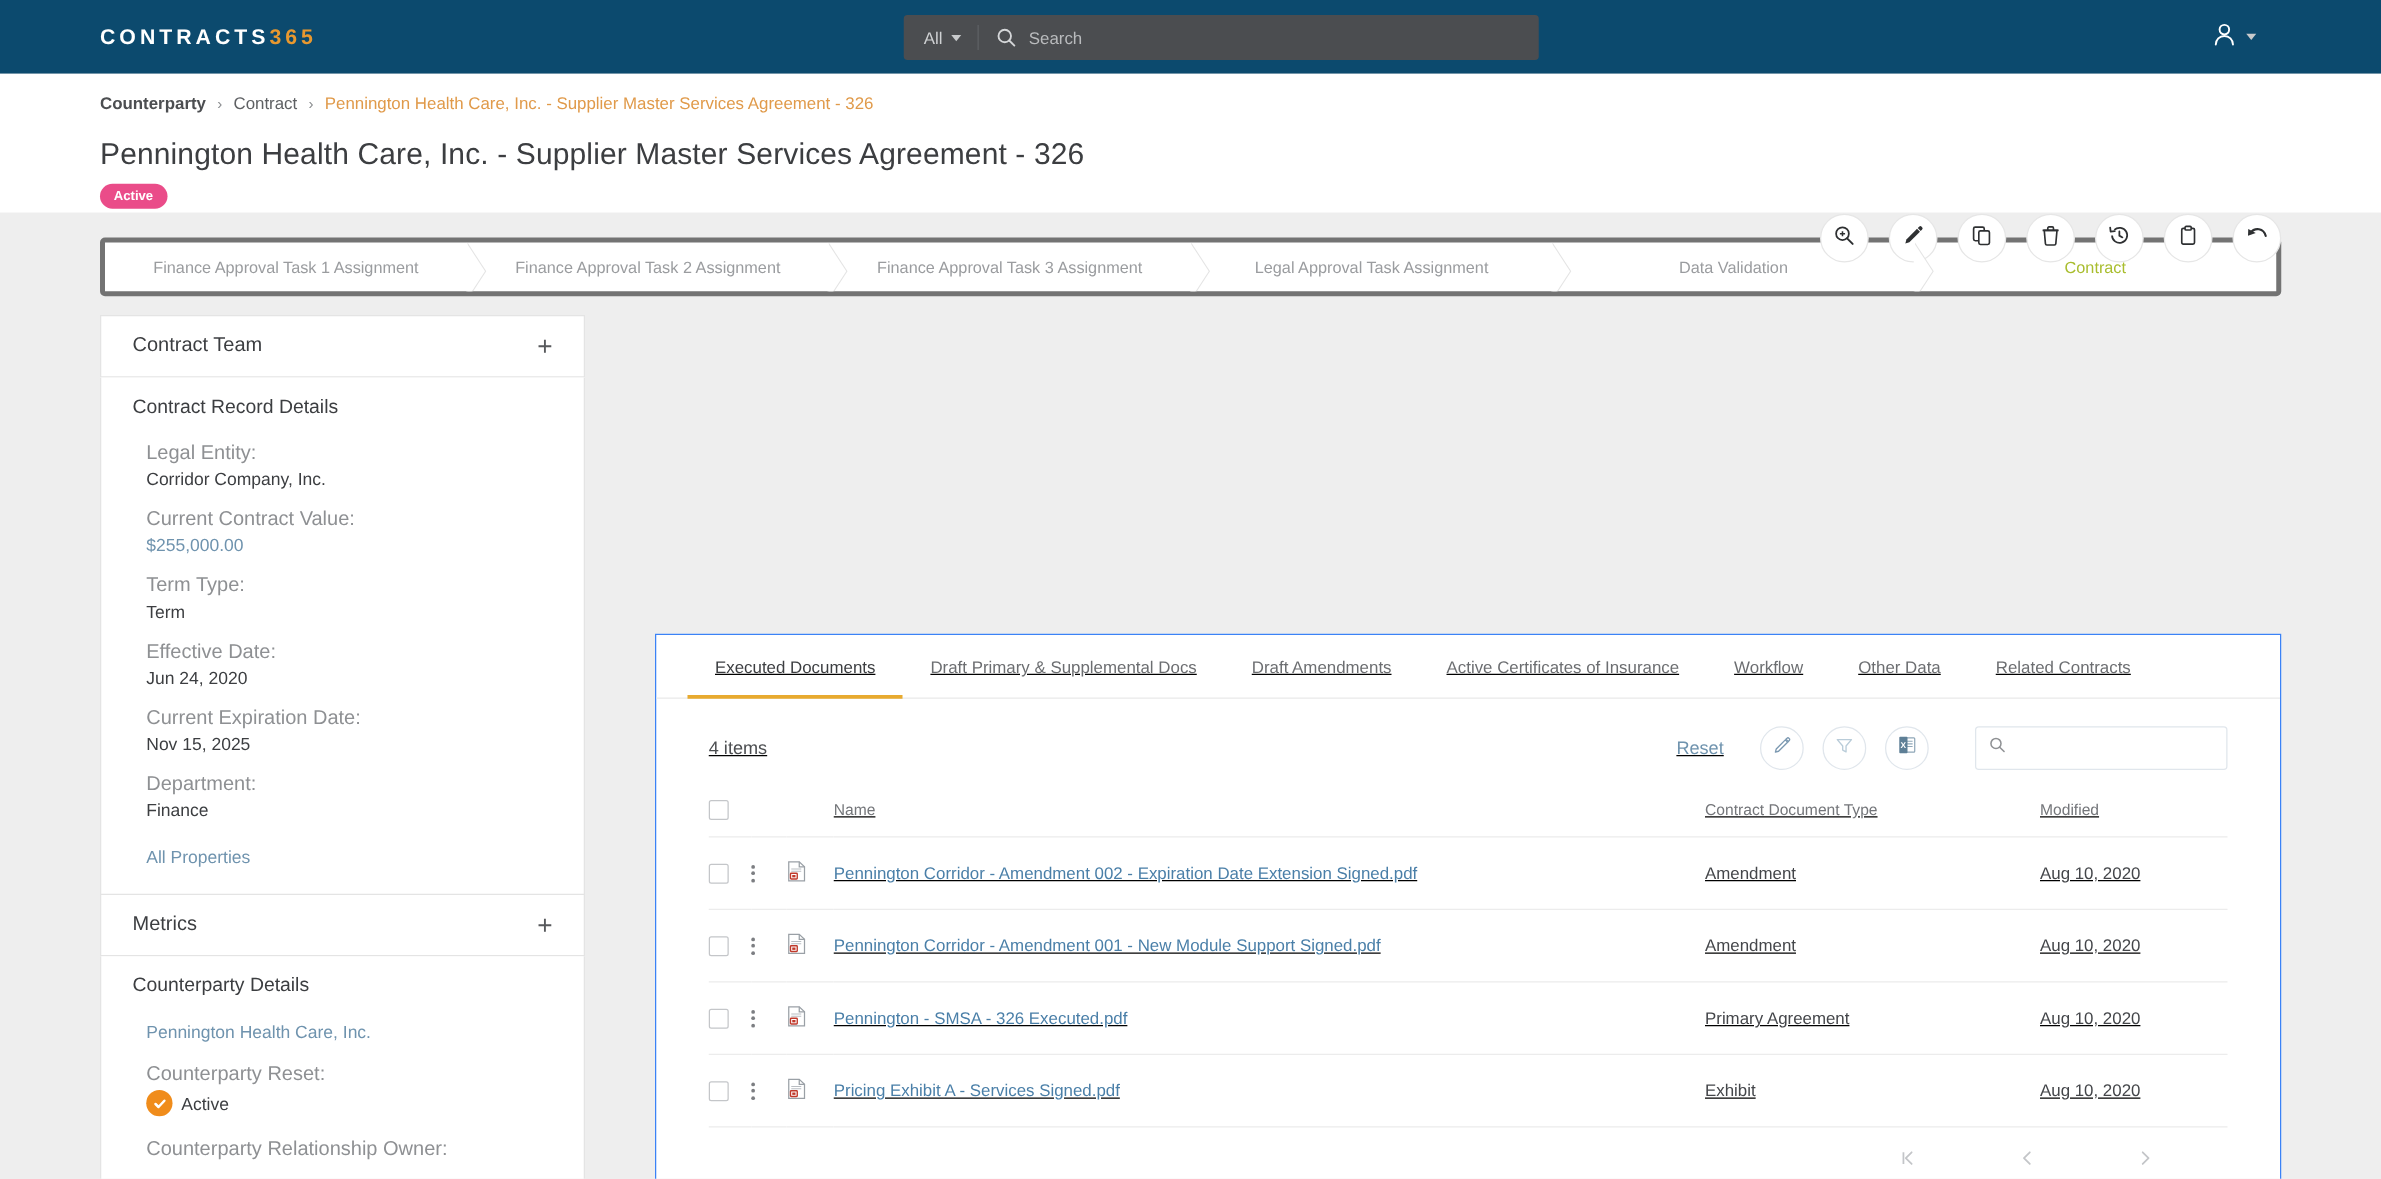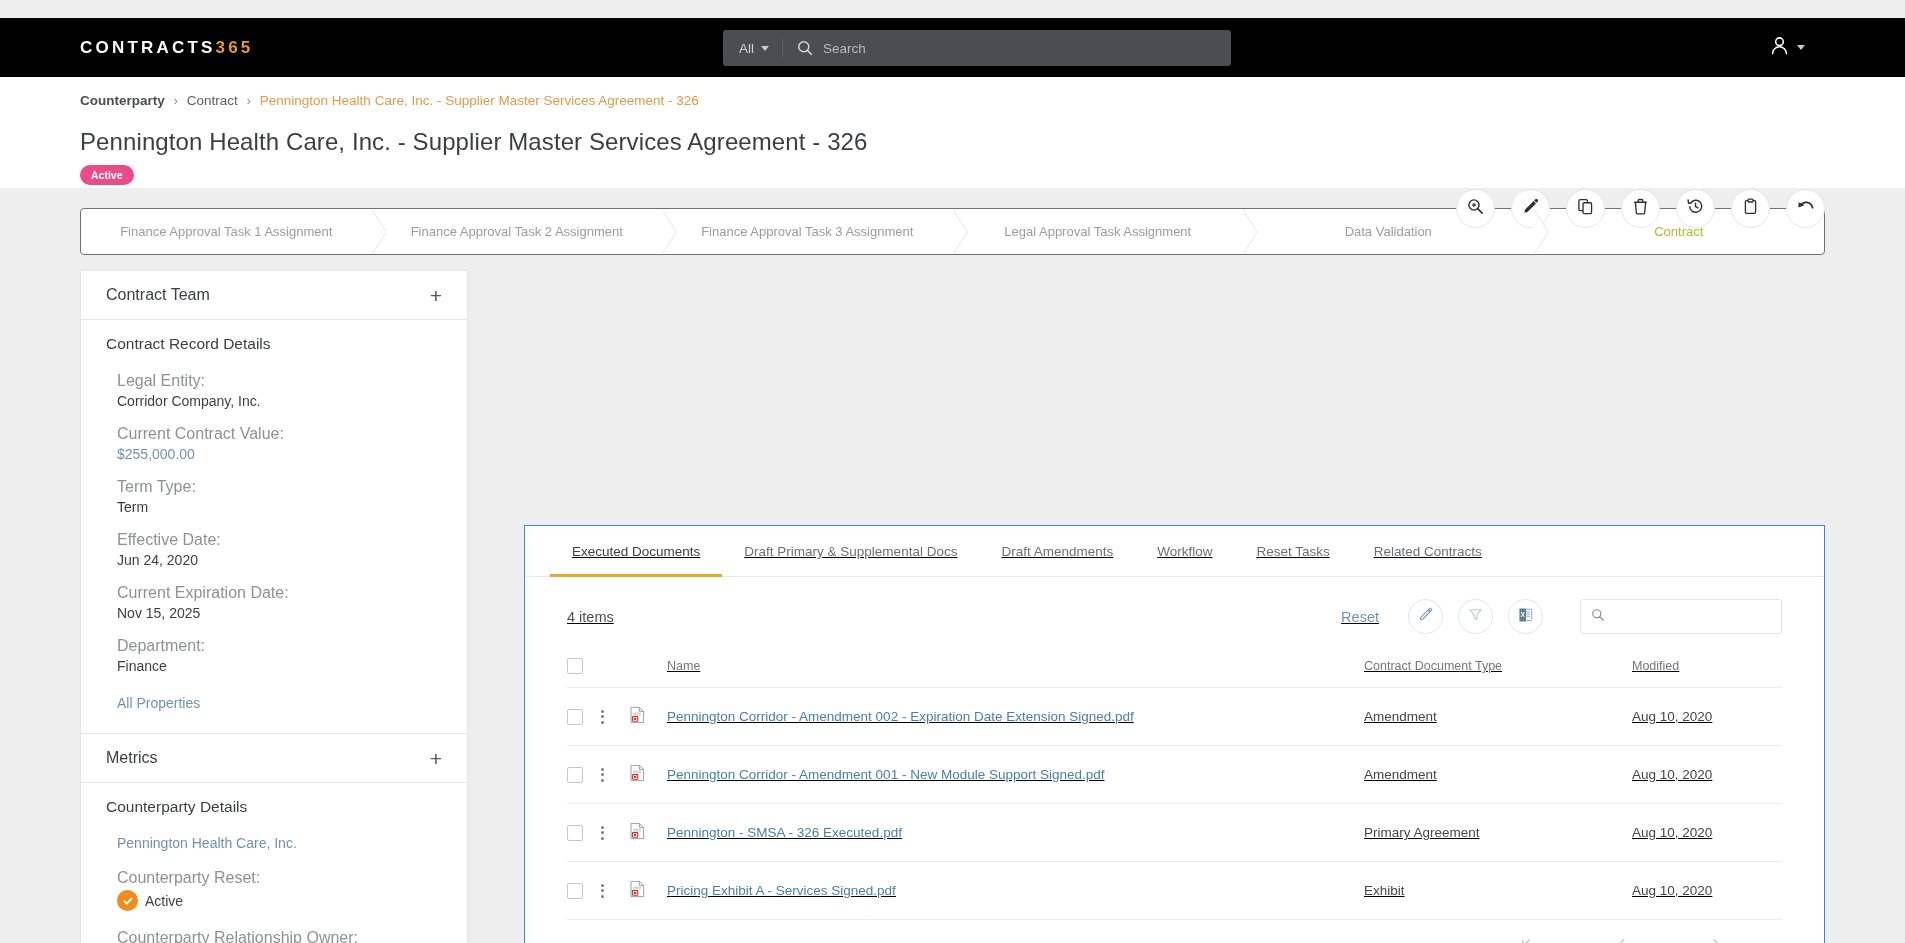--- a/index.html
+++ b/index.html
@@ -6,25 +6,24 @@
   html, body {
     width: 1905px; height: 943px;
     background: #eeeeee;
     font-family: "Liberation Sans", sans-serif;
     overflow: hidden;
   }
 
   
   .topbar {
     height: 59px;
-    background: #000000;
+    background: #0c4a6e;
     display: flex;
     align-items: center;
     position: relative;
-    margin-top: 18px;
   }
   .brand {
     margin-left: 80px;
     font-size: 17px;
     letter-spacing: 3.2px;
     font-weight: 600;
     color: #ffffff;
     display: flex;
   }
   .brand .num { color: #e8982f; }
@@ -103,21 +102,21 @@
     width: 39px; height: 39px; border-radius: 50%;
     border: 1px solid #e6e6e6; background: #fff;
     display: flex; align-items: center; justify-content: center;
     cursor: pointer;
   }
 
   
   .stepper-wrap { padding: 20px 80px 0 80px; }
   .stepper {
     display: flex; background: #fff;
-    border: 1px solid #737373; border-radius: 4px;
+    border: 4px solid #737373; border-radius: 4px;
     height: 47px; overflow: hidden;
   }
   .step {
     flex: 1; position: relative;
     display: flex; align-items: center; justify-content: center;
     font-size: 13px; color: #9a9c9f;
     cursor: pointer;
   }
   .step.done { color: #a9bd2e; }
   .step .arrow {
@@ -460,22 +459,23 @@
         </div>
       </div>
     </div>
   </div>
 
   <div class="main-card">
     <div class="tabs">
       <div class="tab active"><span>Executed Documents</span></div>
       <div class="tab"><span>Draft Primary &amp; Supplemental Docs</span></div>
       <div class="tab"><span>Draft Amendments</span></div>
+      <div class="tab"><span>Active Certificates of Insurance</span></div>
       <div class="tab"><span>Workflow</span></div>
-      <div class="tab"><span>Reset Tasks</span></div>
+      <div class="tab"><span>Other Data</span></div>
       <div class="tab"><span>Related Contracts</span></div>
     </div>
 
     <div class="toolbar">
       <div class="items-count">4 items</div>
       <div class="tool-right">
         <span class="reset-link">Reset</span>
         <div class="tool-btn">
           <span>
             <svg width="15" height="15" viewBox="0 0 18 18">

